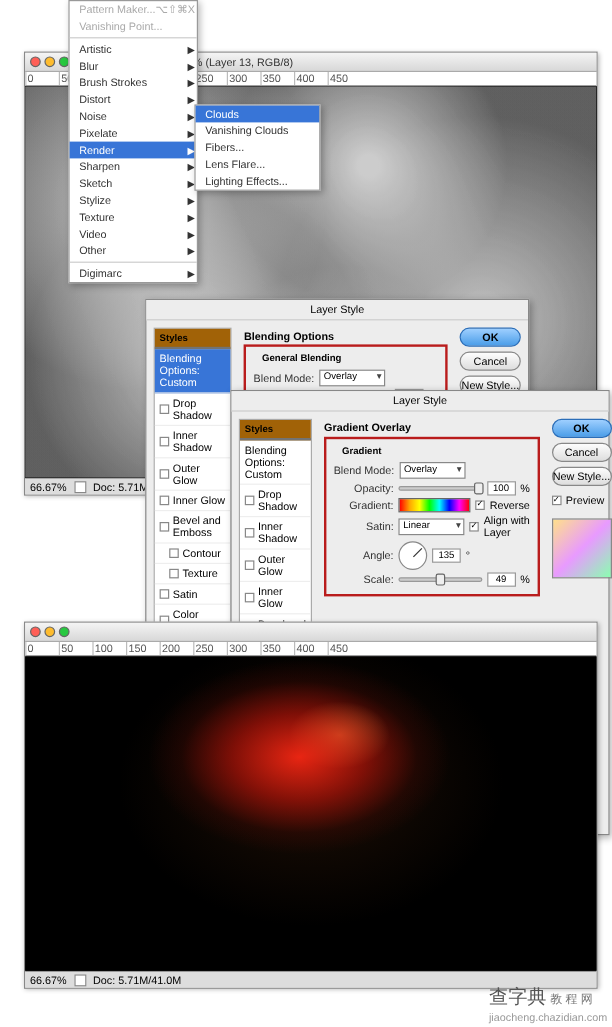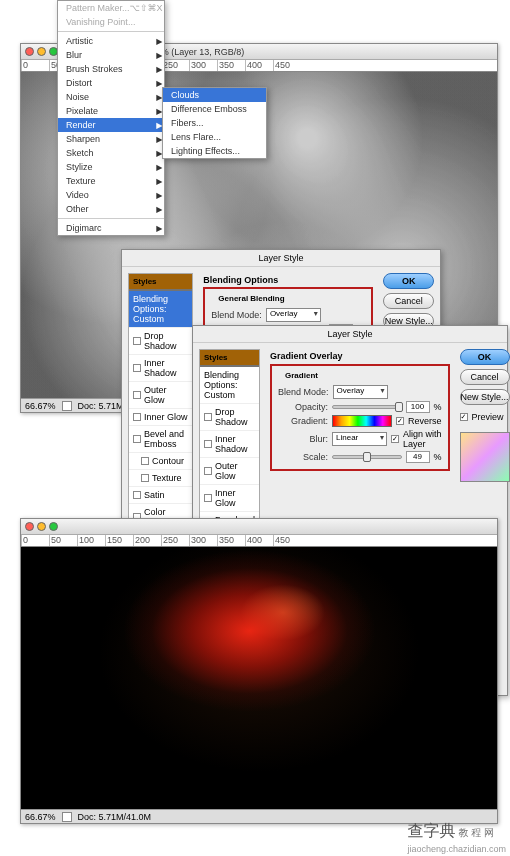--- a/index.html
+++ b/index.html
@@ -169,21 +169,21 @@
       <span>Digimarc</span>
       <span class="ar">▶</span>
     </div>
 </div>
 
 <div class="menu" style="left:162px;top:87px">
   <div class="mi hi">
       <span>Clouds</span>
     </div>
   <div class="mi">
-      <span>Difference Emboss</span>
+      <span>Vanishing Clouds</span>
     </div>
   <div class="mi">
       <span>Fibers...</span>
     </div>
   <div class="mi">
       <span>Lens Flare...</span>
     </div>
   <div class="mi">
       <span>Lighting Effects...</span>
     </div>
@@ -358,24 +358,30 @@
             <div class="num">100</div>
             <span>%</span>
           </div>
         <div class="row">
             <label>Gradient:</label>
             <div class="grad"></div>
             <div class="cb ck"></div>
             <span>Reverse</span>
           </div>
         <div class="row">
-            <label>Blur:</label>
+            <label>Satin:</label>
             <div class="sel">Linear</div>
             <div class="cb ck"></div>
             <span>Align with Layer</span>
+          </div>
+        <div class="row">
+            <label>Angle:</label>
+            <div class="dial"></div>
+            <div class="num">135</div>
+            <span>°</span>
           </div>
         <div class="row">
             <label>Scale:</label>
             <div class="slider">
               <div class="th" style="left:45%"></div>
             </div>
             <div class="num">49</div>
             <span>%</span>
           </div>
       </div>

